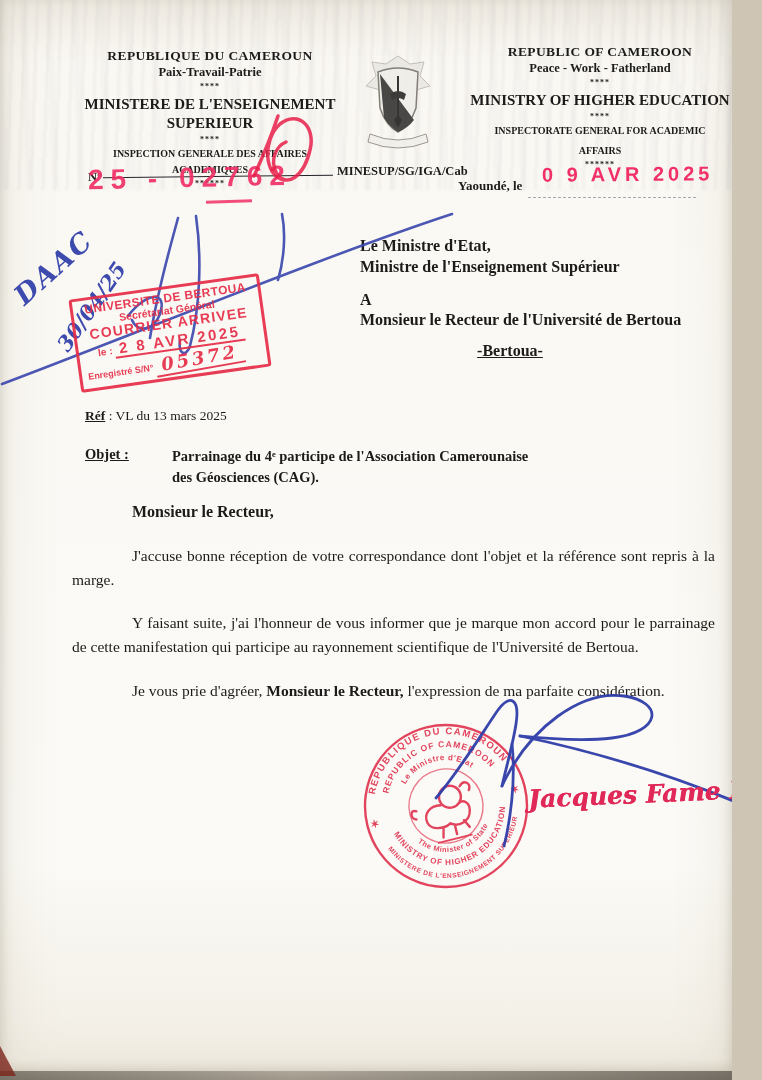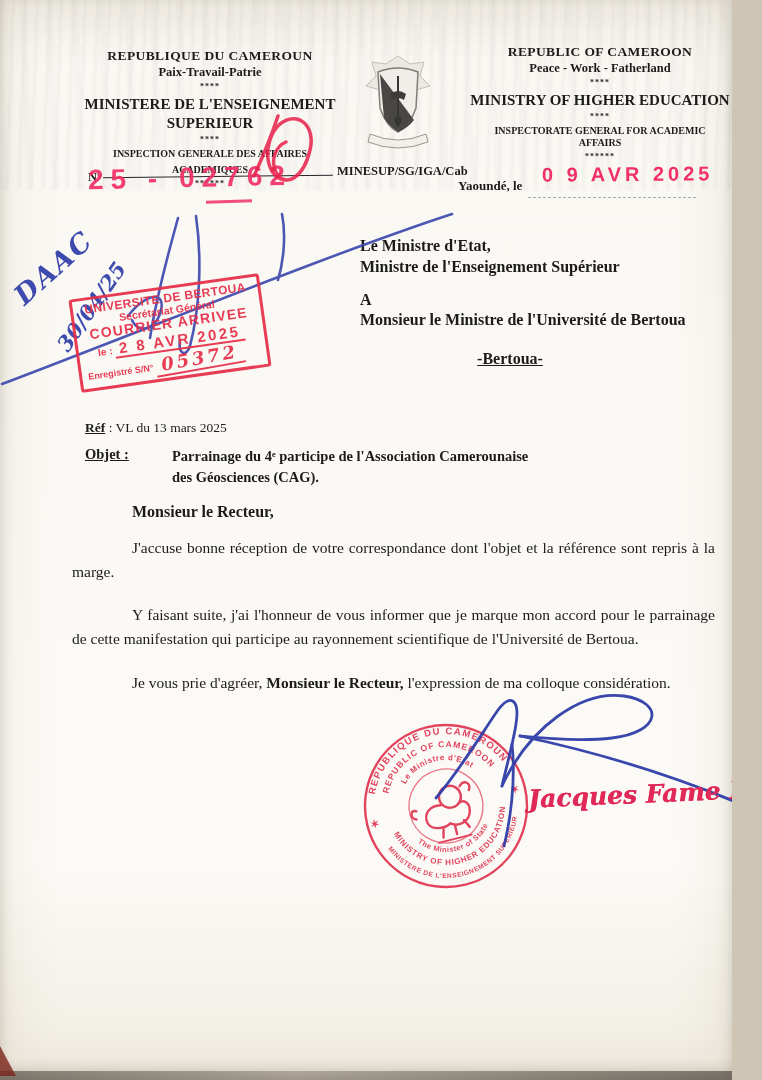--- a/index.html
+++ b/index.html
@@ -45,24 +45,24 @@
   .reg-underline{position:absolute;left:206px;top:200px;width:46px;border-bottom:3px solid var(--stamp-pink);opacity:.85;transform:rotate(-2deg);}
 
   .date-row-label{position:absolute;left:458px;top:178px;font-size:13px;font-weight:bold;}
   .date-dotted{position:absolute;left:528px;top:197px;width:168px;border-bottom:1.5px dashed #8d96a4;opacity:.8;}
   .date-stamp{position:absolute;left:542px;top:163px;font-family:"Liberation Sans",sans-serif;
     font-weight:bold;font-size:20px;letter-spacing:4px;color:var(--stamp-pink);white-space:nowrap;transform:rotate(-.5deg);}
 
   
   .recipient{position:absolute;left:360px;top:236px;width:360px;font-weight:bold;font-size:16px;line-height:1.3;}
   .recipient .to-label{margin-top:12px;}
-  .city{margin-top:18px;text-align:center;width:300px;text-decoration:underline;}
-
-  
-  .ref2{position:absolute;left:85px;top:420px;font-size:13.5px;text-align:right;}
+  .city{margin-top:10px;text-align:center;width:300px;text-decoration:underline;}
+
+  
+  .ref2{position:absolute;left:85px;top:408px;font-size:13.5px;text-align:right;}
   .lbl-u{font-weight:bold;text-decoration:underline;}
   .objet{position:absolute;left:85px;top:446px;font-size:14.5px;font-weight:bold;text-align:right;}
   .objet-text{position:absolute;left:172px;top:446px;width:380px;font-size:14.5px;font-weight:bold;line-height:1.45;}
 
   
   .body-block{position:absolute;left:72px;top:500px;width:643px;font-size:15.5px;line-height:1.52;text-align:justify;}
   .salutation{font-weight:bold;font-size:16px;margin-left:60px;}
   .para{text-indent:60px;margin-top:20px;}
   .para.tight{}
 
@@ -122,21 +122,21 @@
     </g>
   </svg>
 
   <div class="lh-right">
     <div class="lh-country">REPUBLIC OF CAMEROON</div>
     <div class="lh-motto">Peace - Work - Fatherland</div>
     <div class="lh-sep">****</div>
     <div class="lh-min">MINISTRY OF HIGHER EDUCATION</div>
     <div class="lh-sep">****</div>
     <div class="lh-dept">INSPECTORATE GENERAL FOR ACADEMIC</div>
-    <div class="lh-dept" style="margin-top:0">AFFAIRS</div>
+    <div class="lh-dept" style="margin-top:8px">AFFAIRS</div>
     <div class="lh-sep">******</div>
   </div>
 
   <div class="ref-line">N°</div>
   <div class="ref-blank"></div>
   <div class="ref-code">MINESUP/SG/IGA/Cab</div>
   <div class="reg-number">25 - 02762</div>
   <div class="reg-underline"></div>
 
   <svg class="svg-abs" style="left:240px;top:110px;" width="86" height="92" viewBox="0 0 86 92">
@@ -147,21 +147,21 @@
   </svg>
 
   <div class="date-row-label">Yaoundé, le</div>
   <div class="date-dotted"></div>
   <div class="date-stamp">0 9  AVR  2025</div>
 
   <div class="recipient">
     <div>Le Ministre d'Etat,</div>
     <div>Ministre de l'Enseignement Supérieur</div>
     <div class="to-label">A</div>
-    <div>Monsieur le Ministre de l'Université de Bertoua</div>
+    <div>Monsieur le Recteur de l'Université de Bertoua</div>
     <div class="city">-Bertoua-</div>
   </div>
 
   <svg class="svg-abs" style="left:0;top:188px;" width="470" height="210" viewBox="0 0 470 210">
     <g fill="none" stroke="#3a46ae" stroke-width="2.6" stroke-linecap="round" opacity=".9">
       <path d="M2 196 C 150 140 330 66 452 26"></path>
       <path d="M150 150 C 158 100 170 60 178 30"></path>
       <path d="M196 28 C 202 70 200 120 190 158 C 186 170 178 166 180 152"></path>
       <path d="M128 128 C 146 104 168 102 160 126 C 154 142 138 146 132 132"></path>
       <path d="M282 26 C 286 46 284 72 278 92"></path>
@@ -191,23 +191,23 @@
   <div class="objet">
     <span class="lbl-u">Objet :</span>
   </div>
   <div class="objet-text">
     <div>Parrainage du 4ᵉ participe de l'Association Camerounaise</div>
     <div>des Géosciences (CAG).</div>
   </div>
 
   <div class="body-block">
     <div class="salutation">Monsieur le Recteur,</div>
-    <p class="para" style="margin-top:12px">J'accuse bonne réception de votre correspondance dont l'objet et la référence sont repris à la marge.</p>
+    <p class="para" style="margin-top:20px">J'accuse bonne réception de votre correspondance dont l'objet et la référence sont repris à la marge.</p>
     <p class="para tight">Y faisant suite, j'ai l'honneur de vous informer que je marque mon accord pour le parrainage de cette manifestation qui participe au rayonnement scientifique de l'Université de Bertoua.</p>
-    <p class="para tight"><span>Je vous prie d'agréer, </span><b>Monsieur le Recteur,</b><span> l'expression de ma colloque considération.</span></p>
+    <p class="para tight"><span>Je vous prie d'agréer, </span><b>Monsieur le Recteur,</b><span> l'expression de ma parfaite considération.</span></p>
   </div>
 
   <div class="seal-wrap">
     <svg viewBox="0 0 172 172">
       <defs>
         <path id="arcT1" d="M 14 86 A 72 72 0 0 1 158 86"></path>
         <path id="arcB1" d="M 14 86 A 72 72 0 0 0 158 86"></path>
         <path id="arcT2" d="M 27 86 A 59 59 0 0 1 145 86"></path>
         <path id="arcB2" d="M 27 86 A 59 59 0 0 0 145 86"></path>
         <path id="arcT3" d="M 40 86 A 46 46 0 0 1 132 86"></path>

